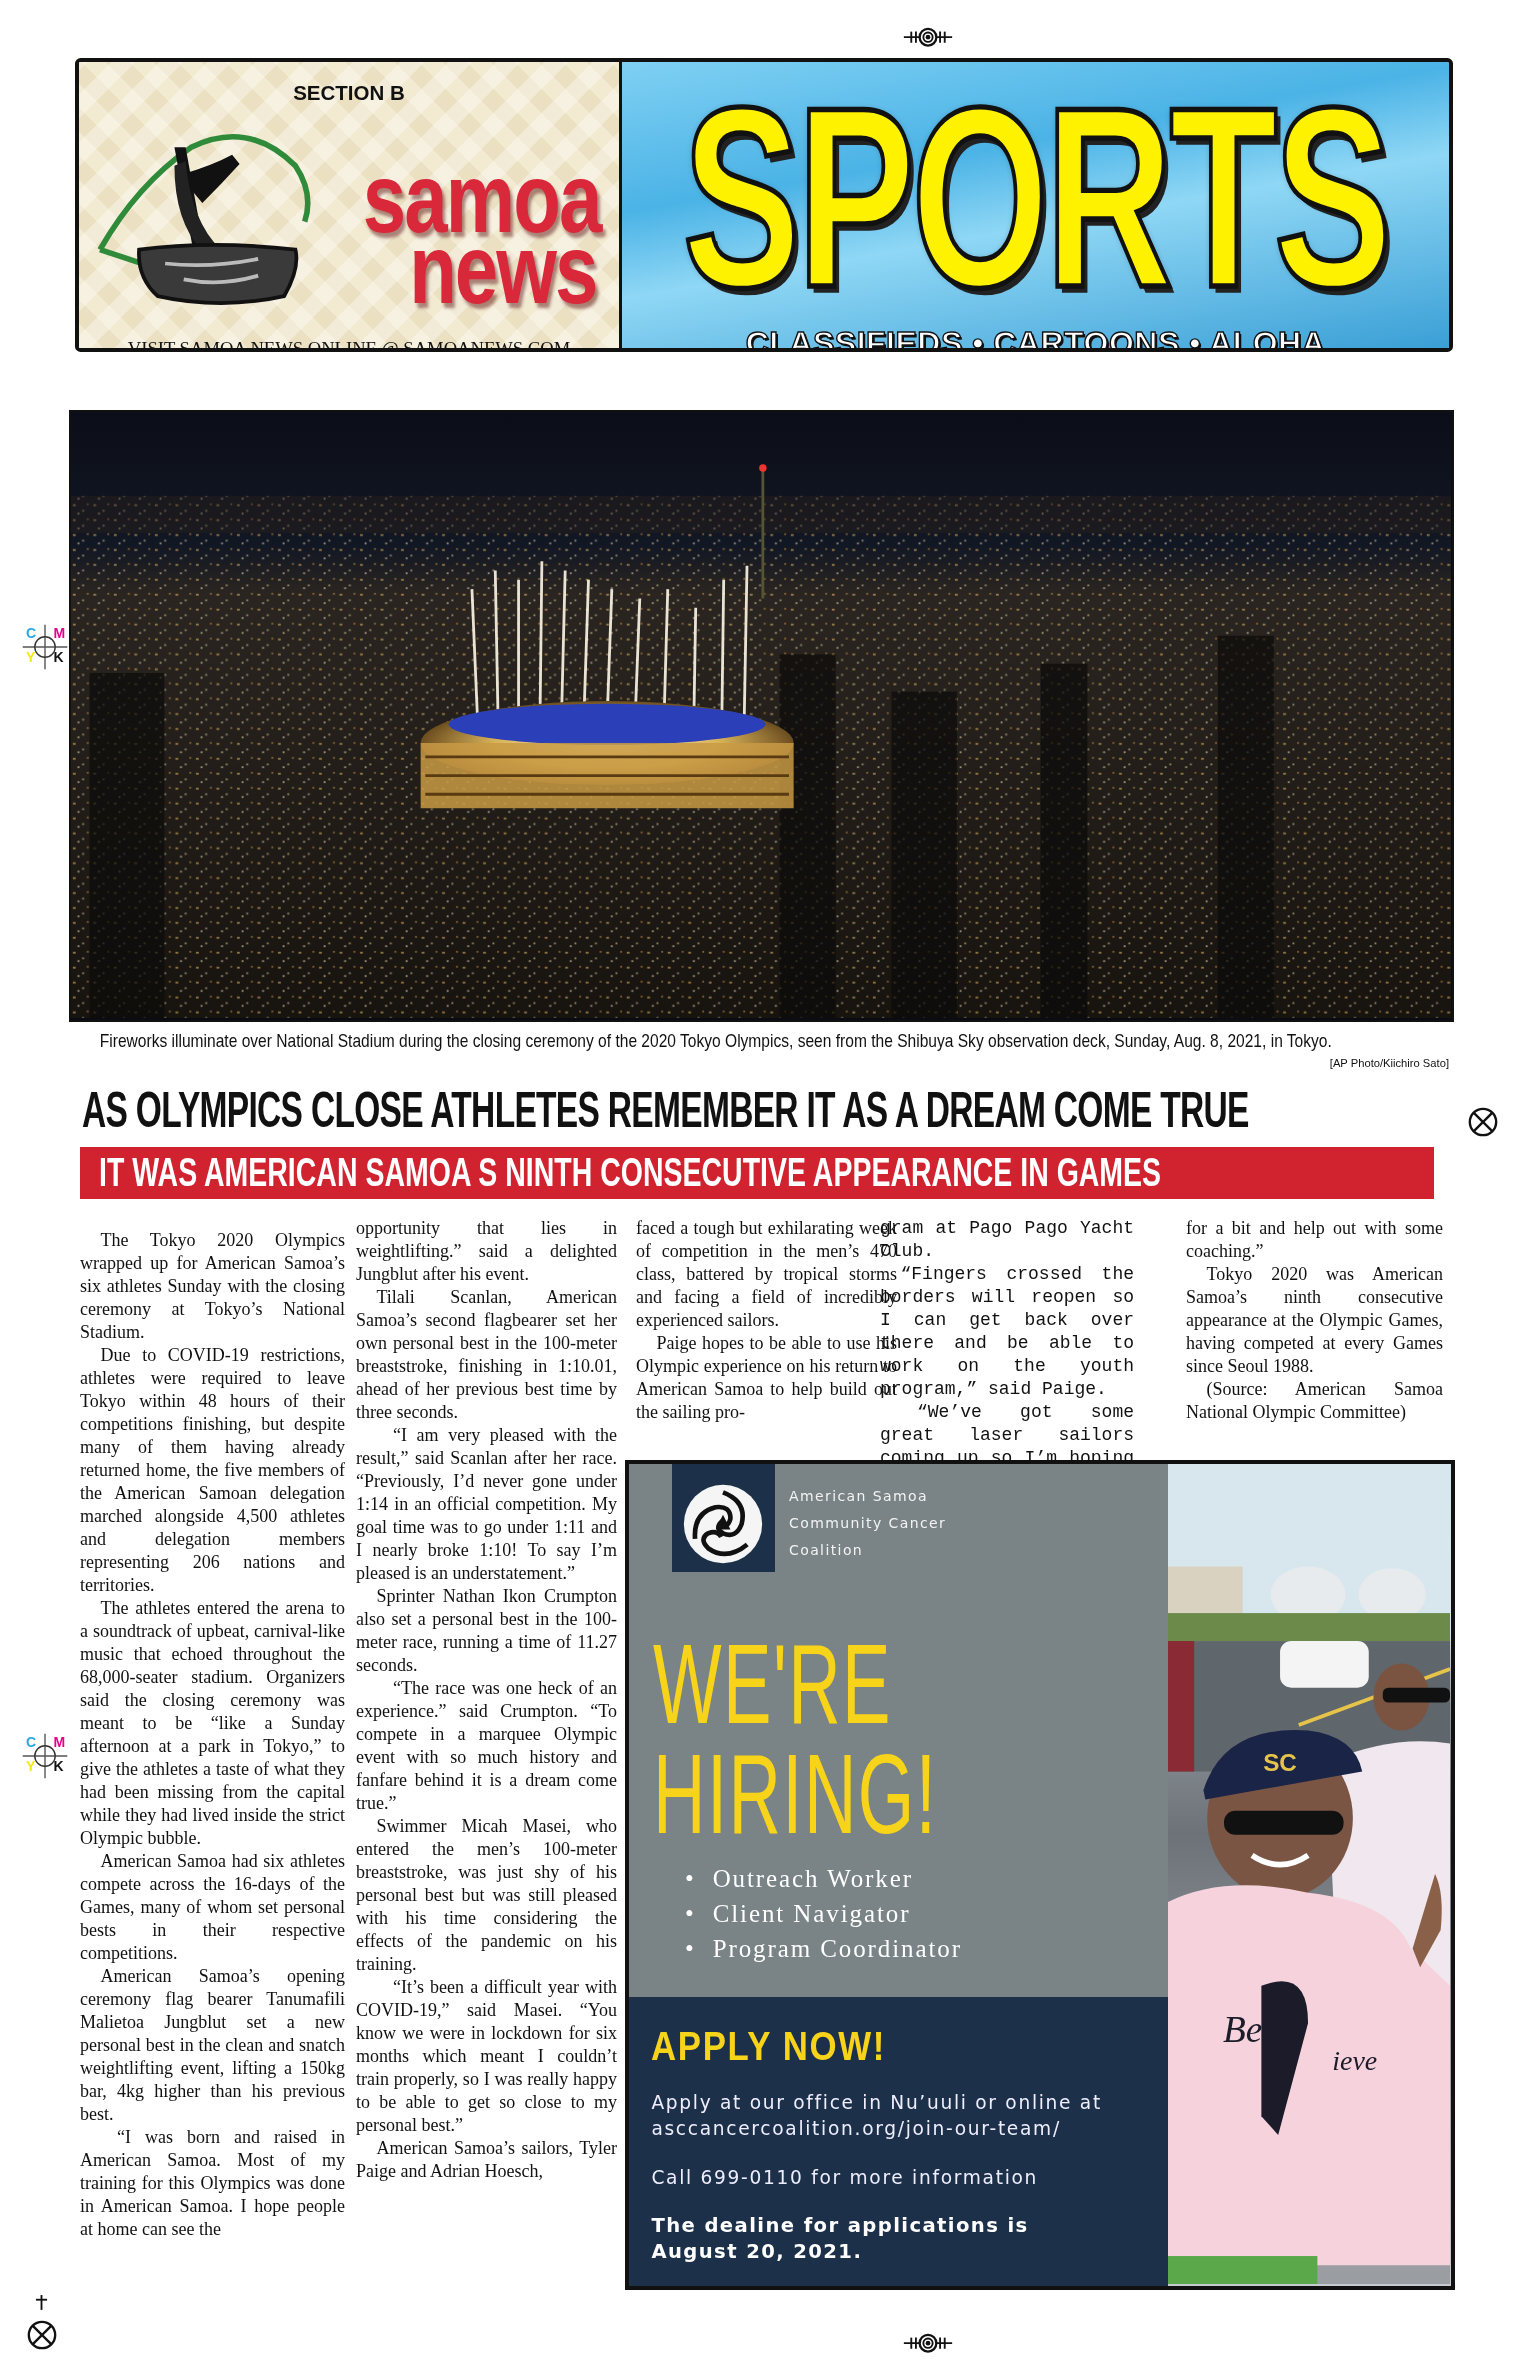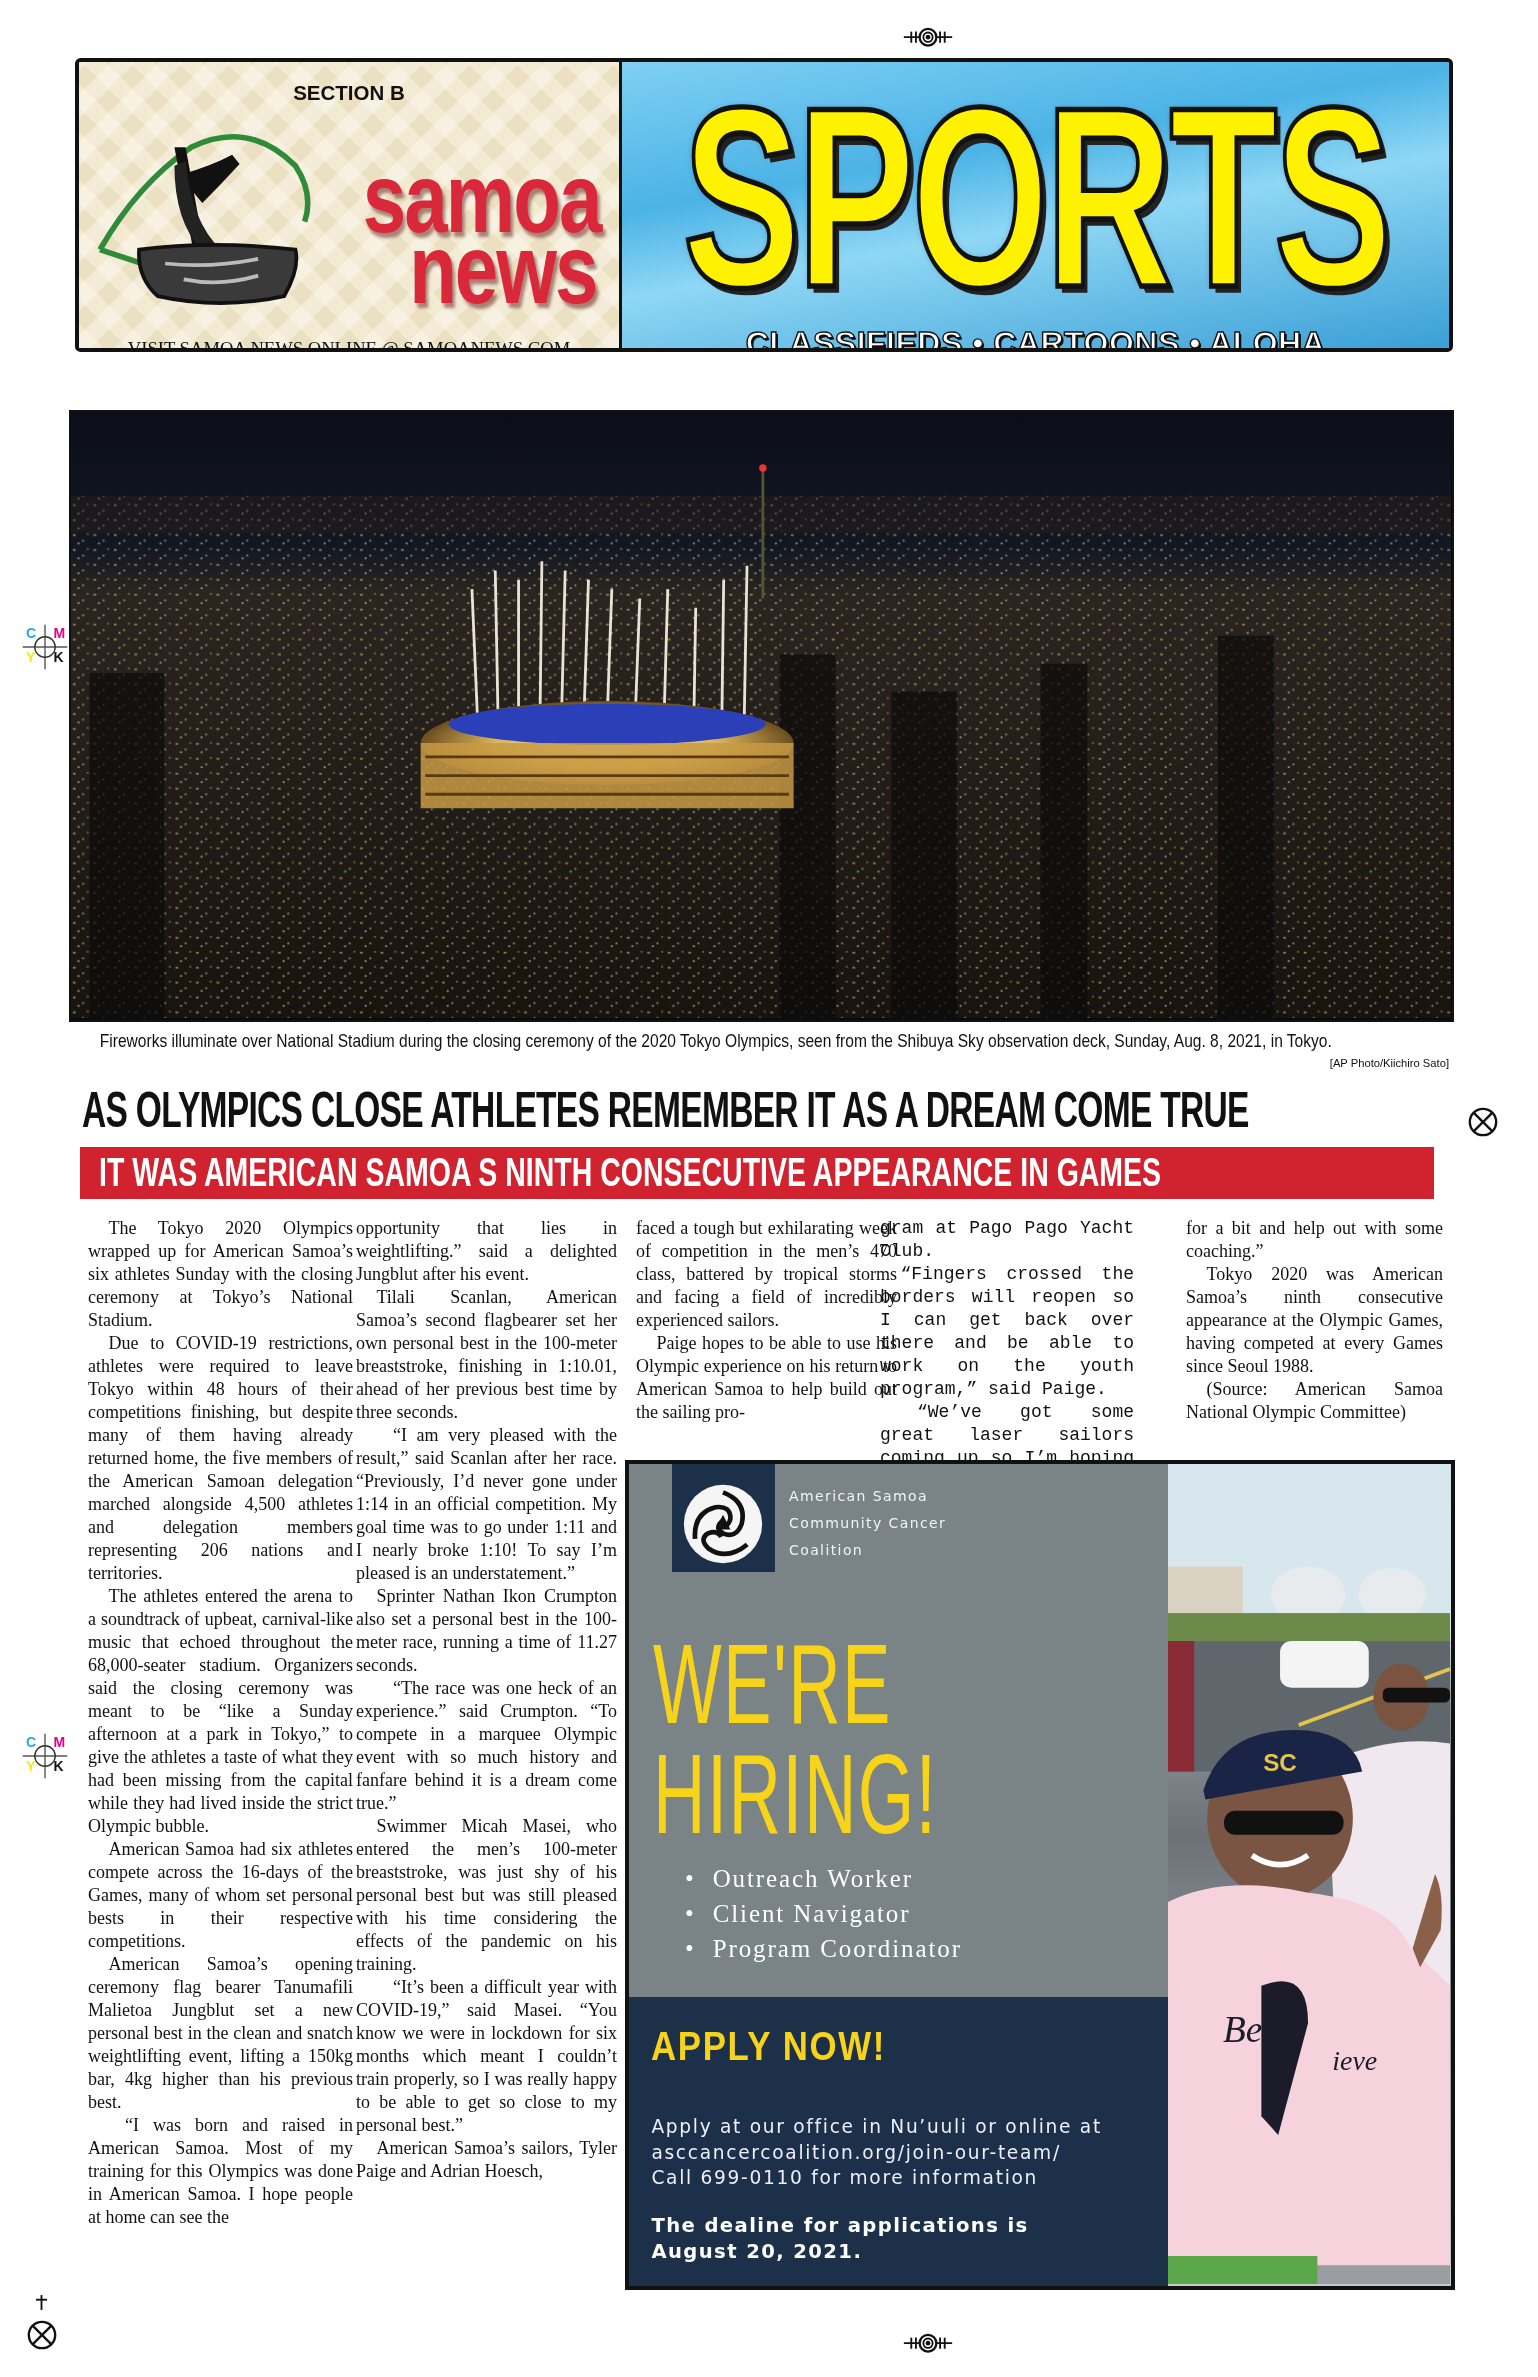--- a/index.html
+++ b/index.html
@@ -47,41 +47,41 @@
 
   
   .headline { position: absolute; left: 82px; top: 1081px; font-family: "Liberation Sans", sans-serif; font-weight: 900; font-size: 43px; letter-spacing: -0.9px; transform: scaleX(0.78) scaleY(1.18); transform-origin: left top; white-space: nowrap; color: #111; }
   .subhead-bar { position: absolute; left: 80px; top: 1147px; width: 1354px; height: 52px; background: #d1232f; }
   .subhead { position: absolute; left: 99px; top: 1149px; font-family: "Liberation Sans", sans-serif; font-weight: 900; font-size: 37px; color: #fff; white-space: nowrap; transform: scaleX(0.77) scaleY(1.12); transform-origin: left top; }
 
   
   .article { position: absolute; top: 1217px; font-family: "Liberation Serif", serif; font-size: 18px; line-height: 23px; text-align: justify; color: #111; }
   .article p { text-indent: 20.5px; hyphens: manual; }
   .article p.q { text-indent: 37px; }
-  .col1 { left: 88px; width: 265px; }
+  .col1 { left: 80px; width: 265px; margin-top: 12px; }
   .col2 { left: 356px; width: 261px; }
   .col3 { left: 636px; width: 261px; }
   .col4 { left: 880px; width: 254px; font-family: Liberation Mono, monospace; }
   .col5 { left: 1186px; width: 257px; }
 
   
   .ad { position: absolute; left: 625px; top: 1460px; width: 830px; height: 830px; border: 4.7px solid #111; display: flex; overflow: hidden; }
   .ad-left { width: 539px; height: 100%; position: relative; background: #7a8486; }
   .ad-logo-box { position: absolute; left: 43px; top: 0; width: 103px; height: 108px; background: #1d3049; }
   .ad-logo { position: absolute; left: 53px; top: 18.6px; }
   .ad-org { position: absolute; left: 160px; top: 18.6px; font-family: "DejaVu Sans", sans-serif; color: #f3f3f3; font-size: 14px; line-height: 27px; letter-spacing: 1.4px; }
   .ad-hiring { position: absolute; left: 24px; font-family: "Liberation Sans", sans-serif; color: #f7d319; font-size: 101px; letter-spacing: 1.9px; transform: scaleX(0.72) scaleY(1.12); transform-origin: left top; line-height: 1; }
   .ad-were { top: 164px; }
   .ad-hire { top: 274px; }
   .ad-list { position: absolute; left: 56px; top: 397px; list-style: none; font-family: Liberation Serif, serif; color: #ffffff; font-size: 25px; line-height: 35px; letter-spacing: 1.9px; }
   .ad-list li::before { content: "\2022"; margin-right: 17px; }
   .ad-bottom { position: absolute; left: 0; bottom: 0; width: 100%; height: 289px; background: #1d3049; }
   .ad-apply { position: absolute; left: 22.4px; top: 26px; font-family: "Liberation Sans", sans-serif; font-weight: 900; color: #f7d319; font-size: 41px; letter-spacing: 1.9px; transform: scaleX(0.85); transform-origin: left; }
   .ad-text { position: absolute; left: 22.4px; font-family: "DejaVu Sans", sans-serif; color: #eef; font-size: 18.6px; letter-spacing: 1.7px; line-height: 26px; }
-  .ad-text1 { top: 93px; margin-top: 24px; }
+  .ad-text1 { top: 93px; }
   .ad-text2 { top: 168px; }
   .ad-deadline { position: absolute; left: 22.4px; top: 216px; font-family: "DejaVu Sans", sans-serif; font-weight: bold; color: #fff; font-size: 19.6px; line-height: 26px; letter-spacing: 1.4px; }
   .ad-photo { flex: 1; position: relative; background: linear-gradient(180deg, #cfe2ea 0%, #dbe8ee 20%, #8d949a 30%, #6c7278 45%, #c5cbd0 100%); overflow: hidden; }
 </style>
 </head>
 <body>
 
 <svg class="reg-top" viewBox="0 0 56 24" width="52" height="22.4">
   <line x1="2" y1="12" x2="54" y2="12" stroke="#111" stroke-width="2"></line>
   <line x1="10" y1="6" x2="10" y2="18" stroke="#111" stroke-width="2"></line>

